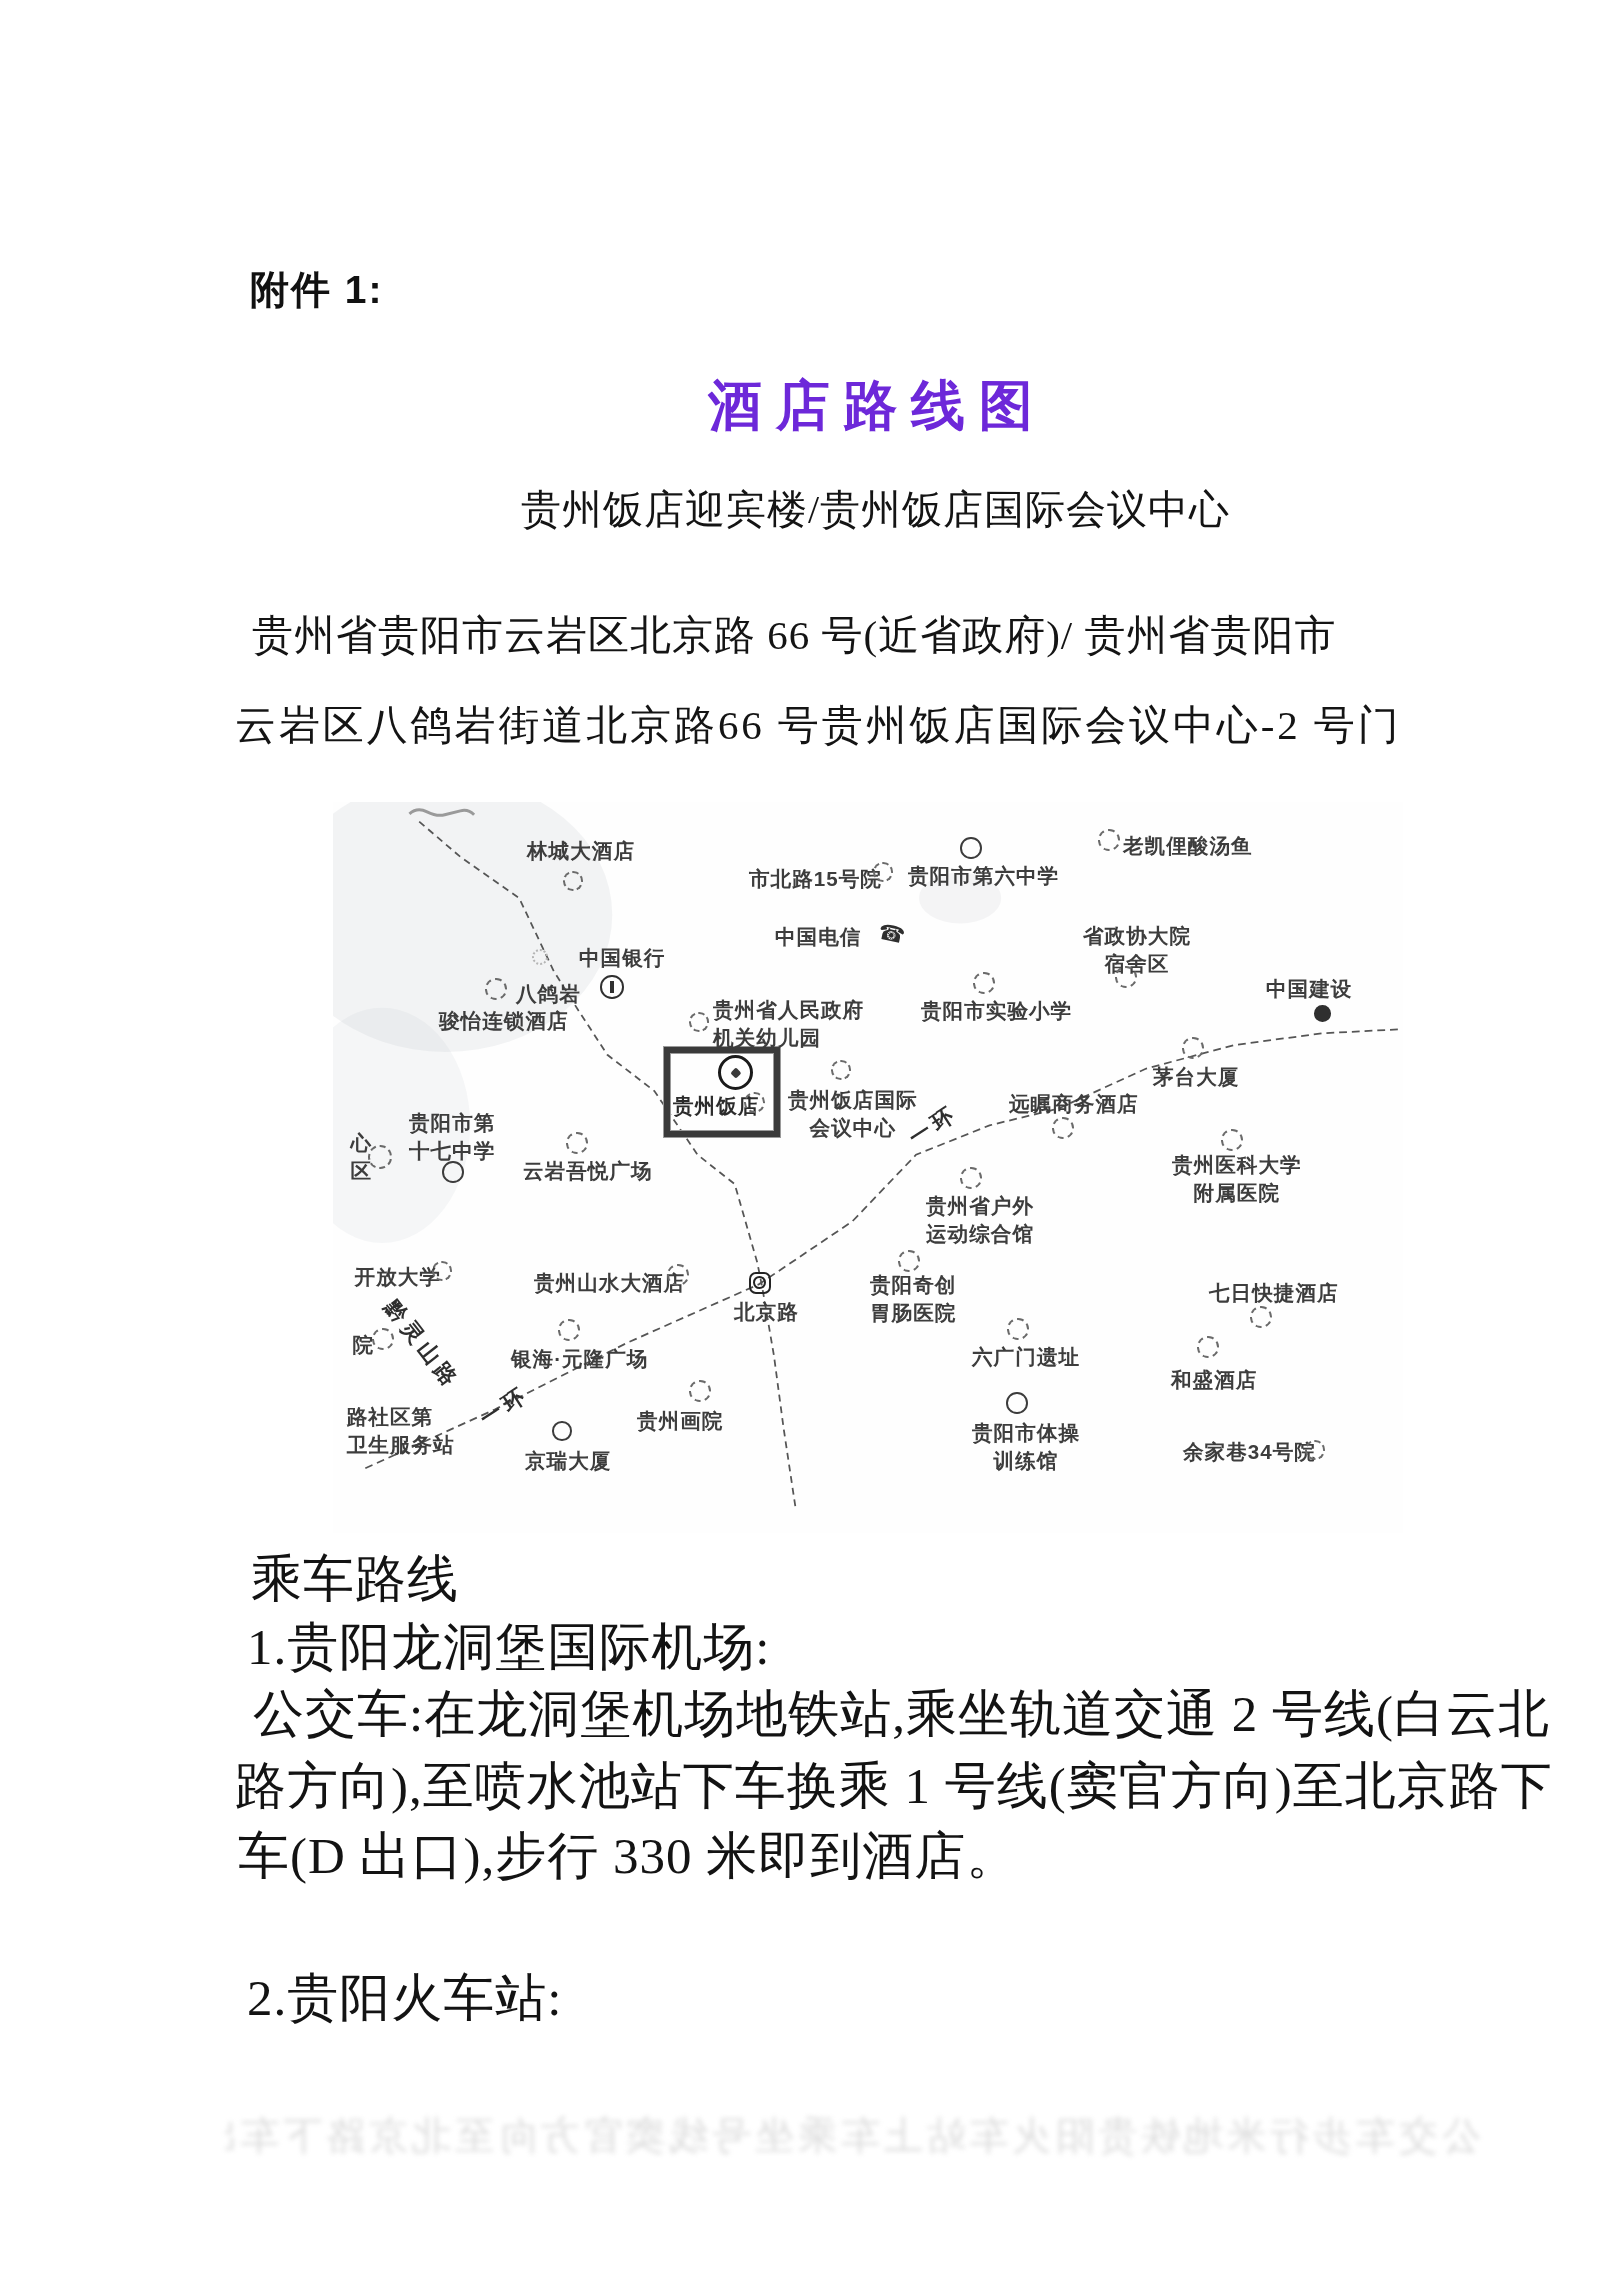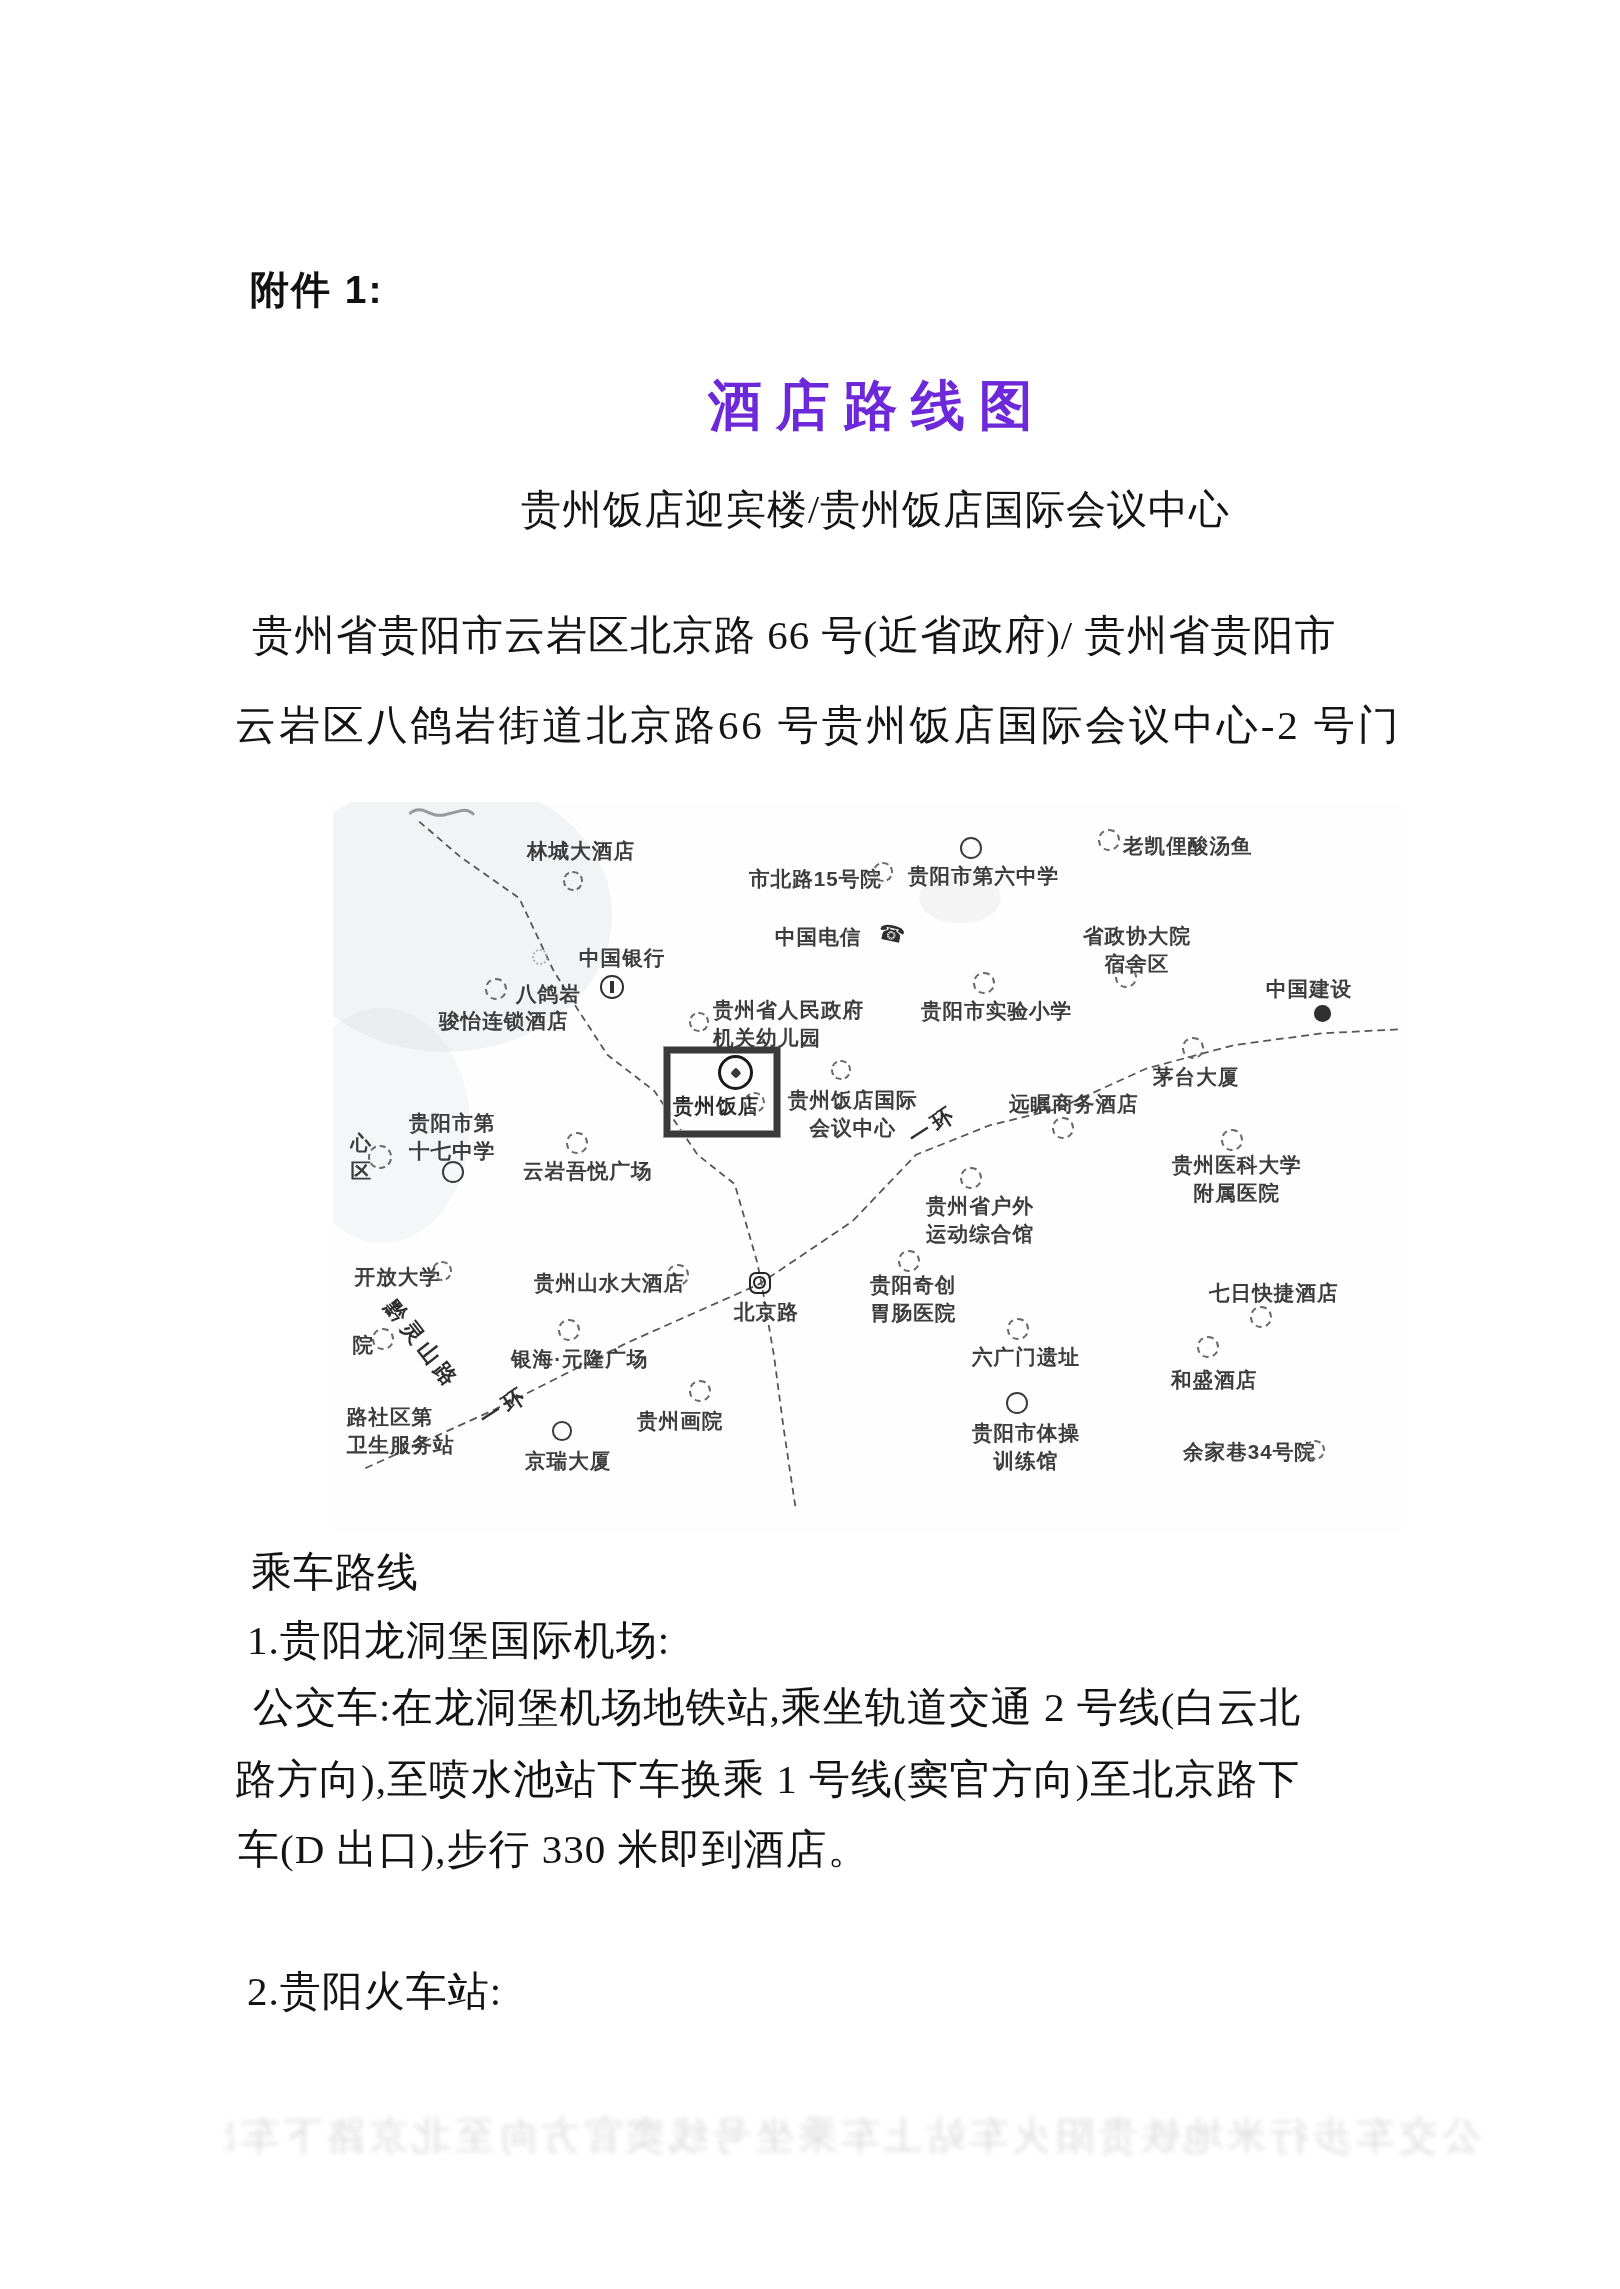--- a/index.html
+++ b/index.html
@@ -18,21 +18,21 @@
     font-family:"Liberation Sans","DejaVu Sans",sans-serif;
     font-weight:800;font-size:54px;letter-spacing:13.7px;color:#6d28d9;
   }
   .subtitle{
     position:absolute;left:521px;top:482px;
     font-size:40px;letter-spacing:1px;color:#141414;
   }
   .addr{position:absolute;font-size:41px;color:#141414;white-space:nowrap;}
   .addr1{left:252px;top:608px;letter-spacing:1px;}
   .addr2{left:235px;top:698px;letter-spacing:2.9px;}
-  .body-line{position:absolute;font-size:41px;color:#131313;letter-spacing:1px;white-space:nowrap;}
+  .body-line{position:absolute;font-size:51px;color:#131313;letter-spacing:1px;white-space:nowrap;}
   .l-heading{left:251px;top:1545px;}
   .l-s1{left:247px;top:1613px;}
   .l-b1{left:253px;top:1680px;}
   .l-b2{left:235px;top:1752px;}
   .l-b3{left:238px;top:1822px;}
   .l-taxi{left:249px;top:1894px;}
   .l-s2{left:247px;top:1964px;}
   .l-b4{left:253px;top:2036px;}
   .ghost{
     position:absolute;left:225px;top:2109px;width:1255px;

